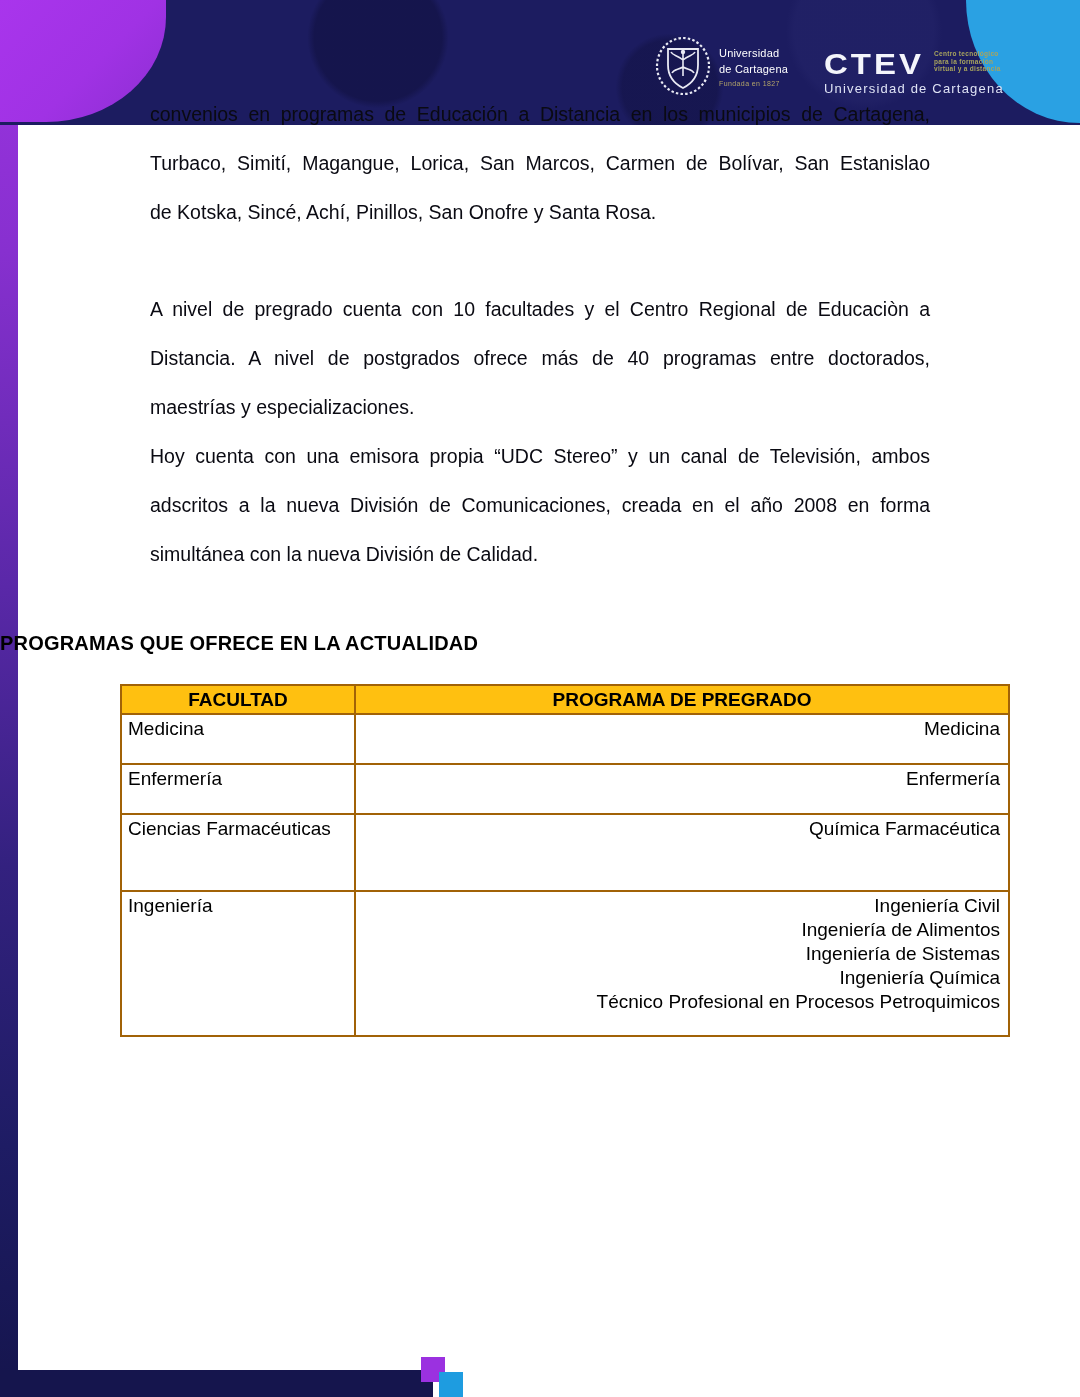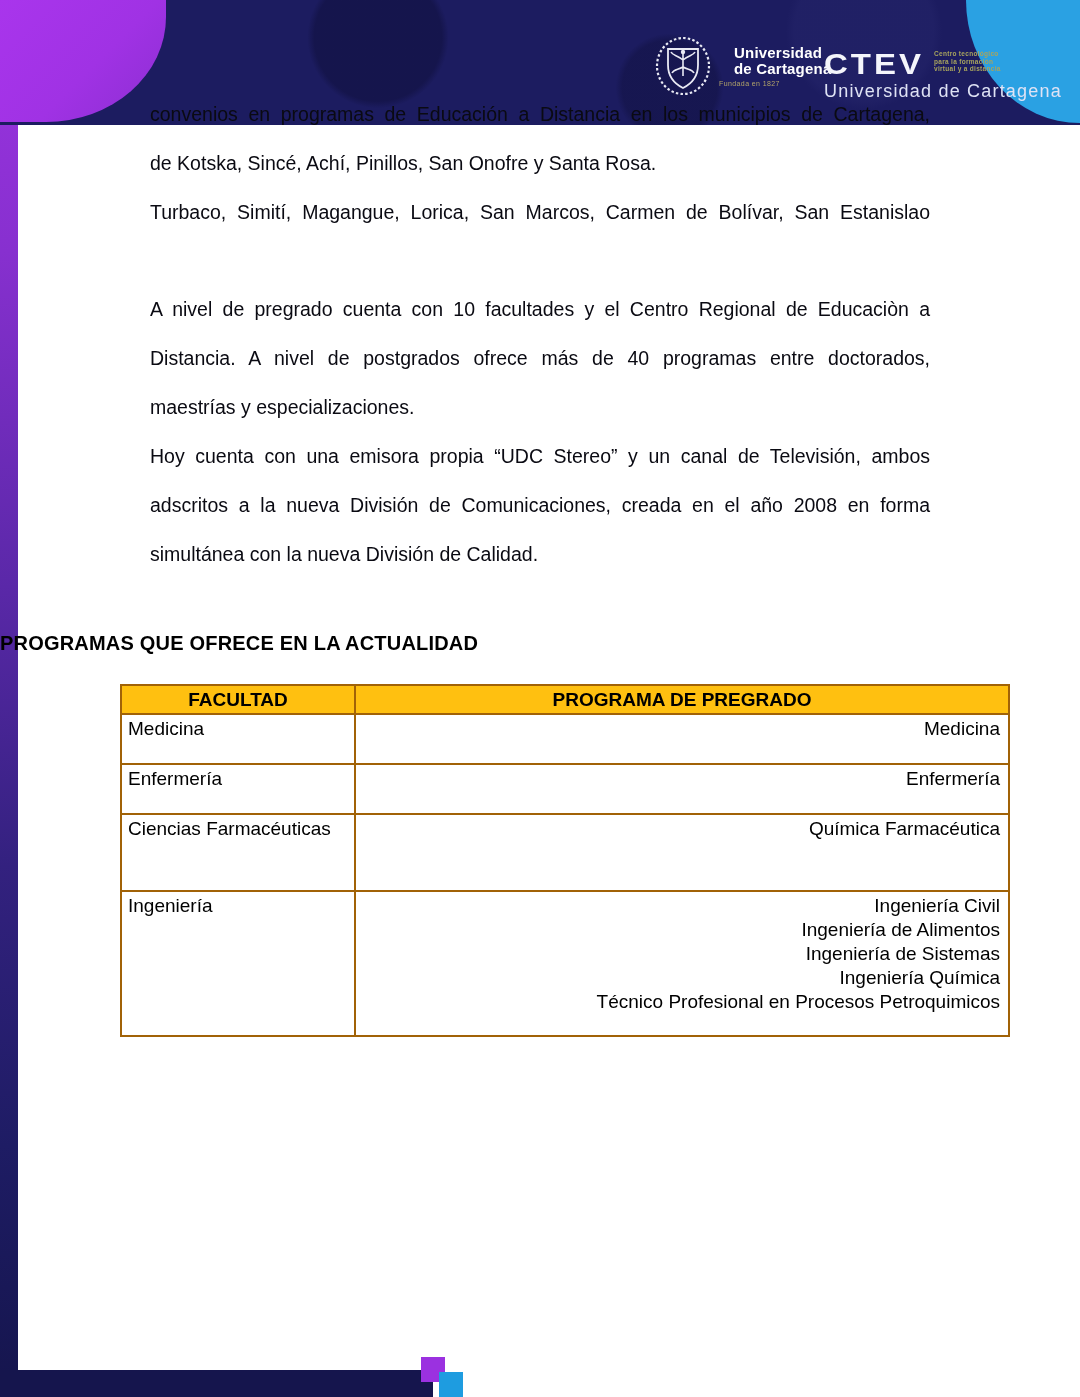--- a/index.html
+++ b/index.html
@@ -41,30 +41,30 @@
   .footer-square-purple{
     position:absolute;left:421px;top:1357px;width:24px;height:25px;background:#9b31e0;z-index:7;
   }
   .footer-square-blue{
     position:absolute;left:439px;top:1372px;width:24px;height:25px;background:#1e9ce0;z-index:7;
   }
   
   .uc-logo{position:absolute;left:653px;top:36px;z-index:5;display:flex;align-items:center;}
   .uc-crest{width:60px;height:60px;}
   .uc-logo-text{margin-left:6px;color:#ffffff;}
-  .uc-name{font-size:15px;font-weight:bold;line-height:16px;letter-spacing:.2px;margin-left:15px;}
+  .uc-name{font-size:11px;font-weight:normal;line-height:16px;letter-spacing:.2px;}
   .uc-founded{font-size:7px;color:#b3a469;margin-top:3px;letter-spacing:.4px;}
   .ctev-logo{position:absolute;left:824px;top:50px;z-index:5;color:#fff;}
   .ctev-top{display:flex;align-items:flex-start;}
   .ctev-acronym{
     font-size:33px;font-weight:600;letter-spacing:3px;line-height:28px;color:#f4f5fb;
     font-family:"Liberation Sans",sans-serif;transform:scaleY(.92);
   }
   .ctev-desc{margin-left:8px;padding-left:2px;font-size:6.5px;line-height:7.5px;color:#a8a45e;font-weight:bold;letter-spacing:.3px;}
-  .ctev-sub{font-size:18px;color:#dfe3f5;letter-spacing:1.2px;margin-top:3px;font-weight:400;}
+  .ctev-sub{font-size:13px;color:#dfe3f5;letter-spacing:1.2px;margin-top:3px;font-weight:400;}
   
   .content{position:absolute;left:150px;top:90px;width:780px;z-index:10;font-size:19.5px;color:#0a0a12;}
   .para{margin:0;}
   .para + .para-gap{margin-top:48px;}
   .tline{height:49px;line-height:49px;text-align:justify;text-align-last:justify;white-space:nowrap;}
   .tline.last{text-align-last:left;}
   
   .table-title{
     position:absolute;left:0;top:632px;width:1080px;z-index:10;
     text-align:left;font-size:20px;font-weight:bold;color:#000;letter-spacing:.2px;
@@ -117,22 +117,22 @@
           <div>para la formación</div>
           <div>virtual y a distancia</div>
         </div>
     </div>
     <div class="ctev-sub">Universidad de Cartagena</div>
   </div>
 
   <div class="content">
     <div class="para">
         <div class="tline">convenios en programas de Educación a Distancia en los municipios de Cartagena,</div>
+        <div class="tline">Turbaco, Simití, Magangue, Lorica, San Marcos, Carmen de Bolívar, San Estanislao</div>
         <div class="tline last">de Kotska, Sincé, Achí, Pinillos, San Onofre y Santa Rosa.</div>
-        <div class="tline">Turbaco, Simití, Magangue, Lorica, San Marcos, Carmen de Bolívar, San Estanislao</div>
       </div>
     <div class="para para-gap">
         <div class="tline">A nivel de pregrado cuenta con 10 facultades y el Centro Regional de Educaciòn a</div>
         <div class="tline">Distancia. A nivel de postgrados ofrece más de 40 programas entre doctorados,</div>
         <div class="tline last">maestrías y especializaciones.</div>
       </div>
     <div class="para">
         <div class="tline">Hoy cuenta con una emisora propia “UDC Stereo” y un canal de Televisión, ambos</div>
         <div class="tline">adscritos a la nueva División de Comunicaciones, creada en el año 2008 en forma</div>
         <div class="tline last">simultánea con la nueva División de Calidad.</div>

